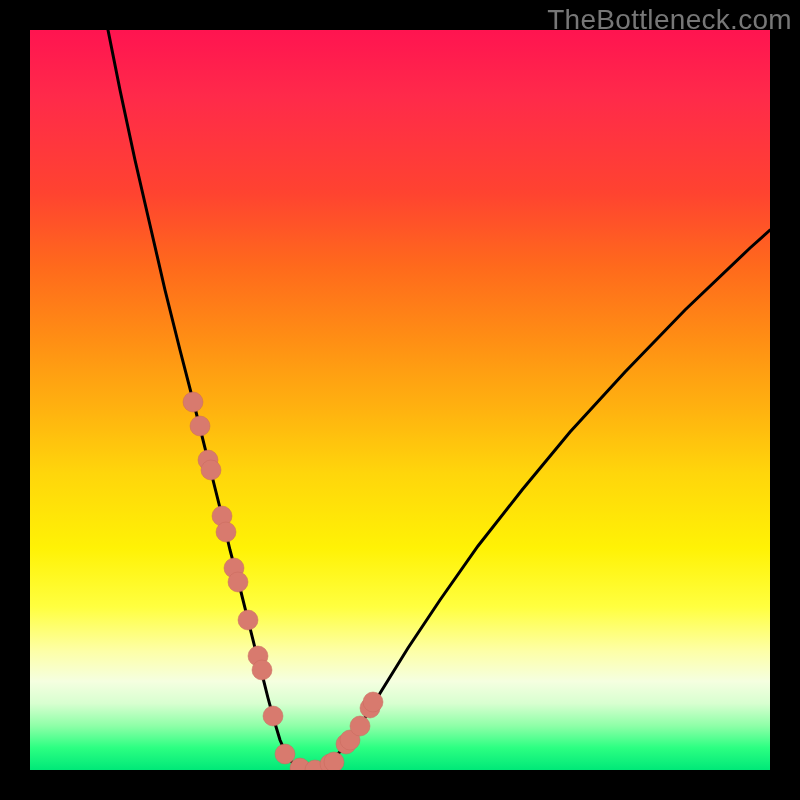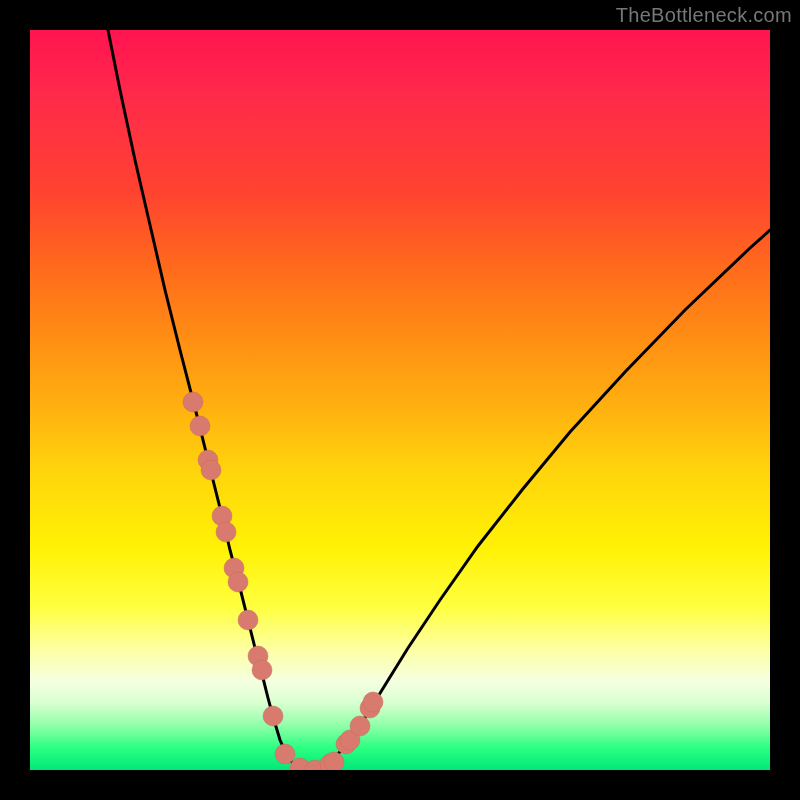--- a/index.html
+++ b/index.html
@@ -44,21 +44,21 @@
       #d8ffd0 91%,
       #8fffa8 94%,
       #2cff82 97%,
       #00e878 100%
     );
   }
   .watermark {
     position: absolute;
     top: 4px;
     right: 8px;
-    font-size: 20px;
+    font-size: 28px;
     font-weight: 500;
     color: #777;
     letter-spacing: 0.3px;
     user-select: none;
   }
   svg.curve {
     position: absolute;
     inset: 0;
   }
   .line {

